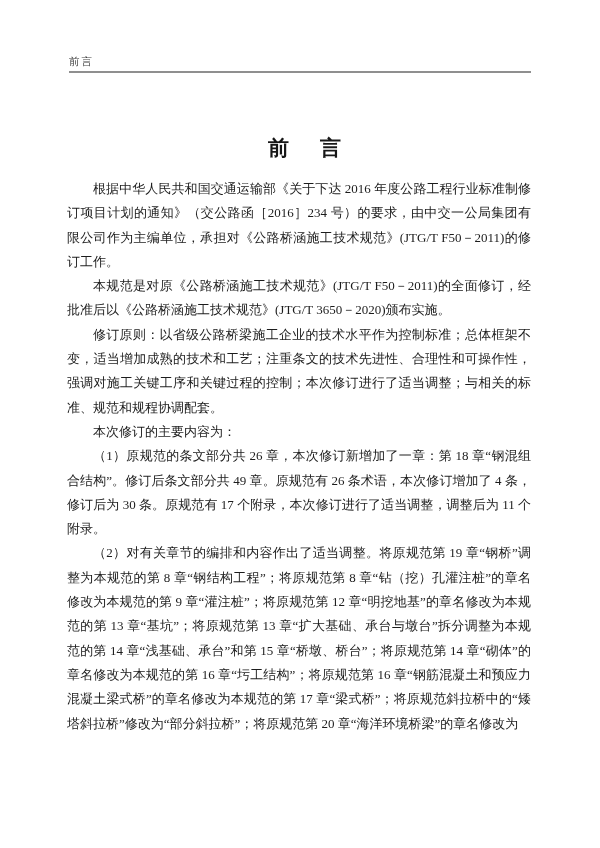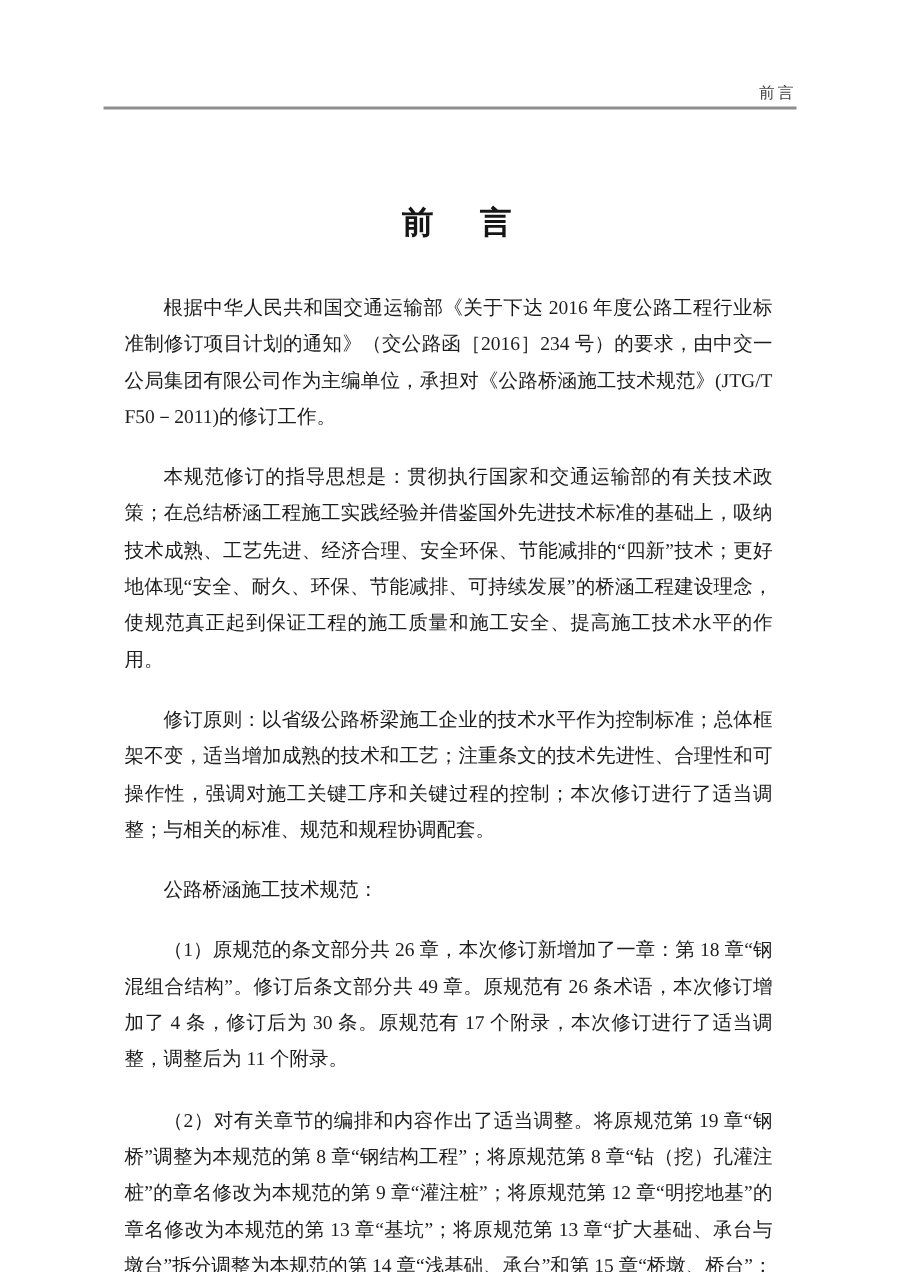--- a/index.html
+++ b/index.html
@@ -14,21 +14,21 @@
     background: #ffffff;
     overflow: hidden;
     font-family: "Liberation Serif", "DejaVu Serif", serif;
     color: #1c1c1c;
   }
   .running-header {
     position: absolute;
     top: 55px;
     left: 69px;
     width: 462px;
-    text-align: right;
+    text-align: left;
     font-size: 10.5px;
     letter-spacing: 2px;
     color: #3f3f3f;
   }
   .header-rule {
     position: absolute;
     top: 71px;
     left: 69px;
     width: 462px;
     height: 2px;
@@ -51,40 +51,40 @@
     top: 177px;
     left: 67px;
     width: 464px;
     font-size: 13px;
     line-height: 24.3px;
     text-align: justify;
     text-justify: inter-character;
     color: #1c1c1c;
   }
   .para {
-    margin: 16px;
+    margin: 0;
     padding: 0;
     text-indent: 2em;
   }
 </style>
 </head>
 <body>
 
 <div class="page">
 
   <div class="running-header">
     <span>前言</span>
   </div>
 
   <div class="header-rule"></div>
 
   <h1 class="doc-title">前　言</h1>
 
   <div class="doc-body">
       <p class="para">根据中华人民共和国交通运输部《关于下达 2016 年度公路工程行业标准制修订项目计划的通知》（交公路函［2016］234 号）的要求，由中交一公局集团有限公司作为主编单位，承担对《公路桥涵施工技术规范》(JTG/T F50－2011)的修订工作。</p>
-      <p class="para">本规范修订的指导思想是：贯彻执行国家和交通运输部的有关技术政策；在总结桥涵工程施工实践经验并借鉴国外先进技术标准的基础上，吸纳技术成熟、工艺先进、经济合理、安全环保、节能减排的“四新”技术；更好地体现“安全、耐久、环保、节能减排、可持续发展”的桥涵工程建设理念，使规范真正起到保证工程的施工质量和施工安全、提高施工技术水平的作用。</p>
+      <p class="para">本规范是对原《公路桥涵施工技术规范》(JTG/T F50－2011)的全面修订，经批准后以《公路桥涵施工技术规范》(JTG/T 3650－2020)颁布实施。</p>
       <p class="para">修订原则：以省级公路桥梁施工企业的技术水平作为控制标准；总体框架不变，适当增加成熟的技术和工艺；注重条文的技术先进性、合理性和可操作性，强调对施工关键工序和关键过程的控制；本次修订进行了适当调整；与相关的标准、规范和规程协调配套。</p>
-      <p class="para">公路桥涵施工技术规范：</p>
+      <p class="para">本次修订的主要内容为：</p>
       <p class="para">（1）原规范的条文部分共 26 章，本次修订新增加了一章：第 18 章“钢混组合结构”。修订后条文部分共 49 章。原规范有 26 条术语，本次修订增加了 4 条，修订后为 30 条。原规范有 17 个附录，本次修订进行了适当调整，调整后为 11 个附录。</p>
       <p class="para">（2）对有关章节的编排和内容作出了适当调整。将原规范第 19 章“钢桥”调整为本规范的第 8 章“钢结构工程”；将原规范第 8 章“钻（挖）孔灌注桩”的章名修改为本规范的第 9 章“灌注桩”；将原规范第 12 章“明挖地基”的章名修改为本规范的第 13 章“基坑”；将原规范第 13 章“扩大基础、承台与墩台”拆分调整为本规范的第 14 章“浅基础、承台”和第 15 章“桥墩、桥台”；将原规范第 14 章“砌体”的章名修改为本规范的第 16 章“圬工结构”；将原规范第 16 章“钢筋混凝土和预应力混凝土梁式桥”的章名修改为本规范的第 17 章“梁式桥”；将原规范斜拉桥中的“矮塔斜拉桥”修改为“部分斜拉桥”；将原规范第 20 章“海洋环境桥梁”的章名修改为</p>
     </div>
 
 </div>
 
 </body></html>

